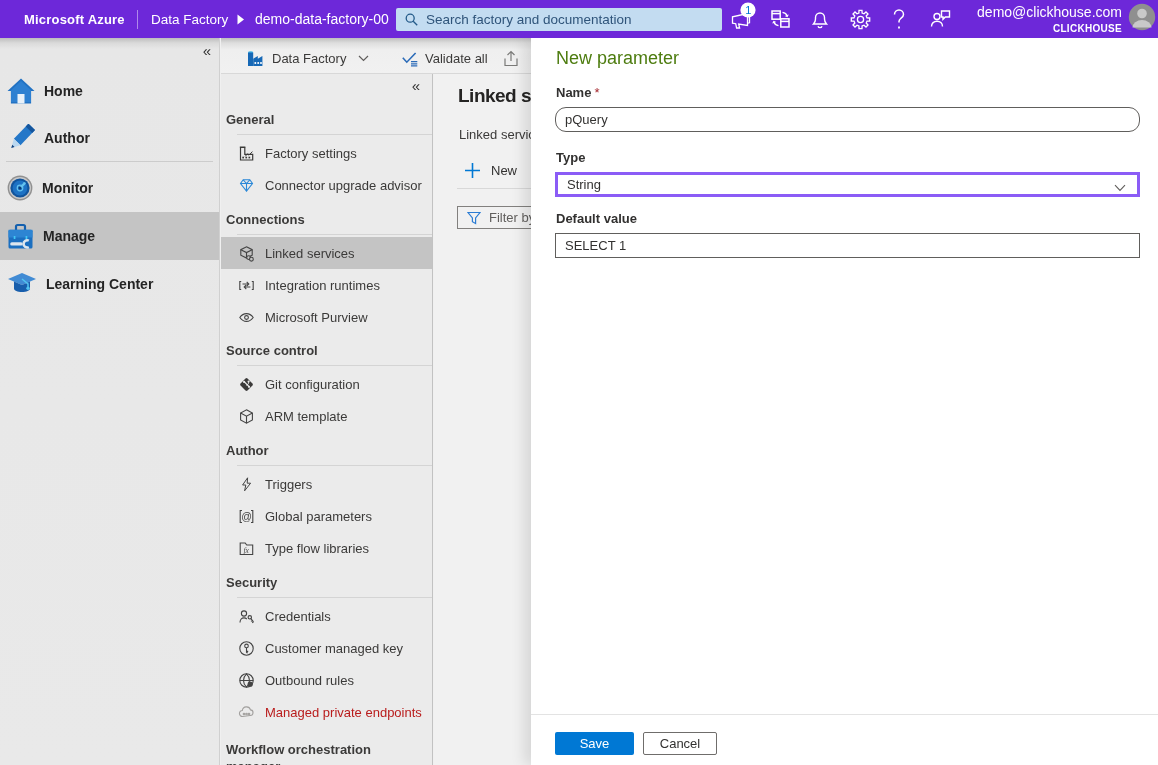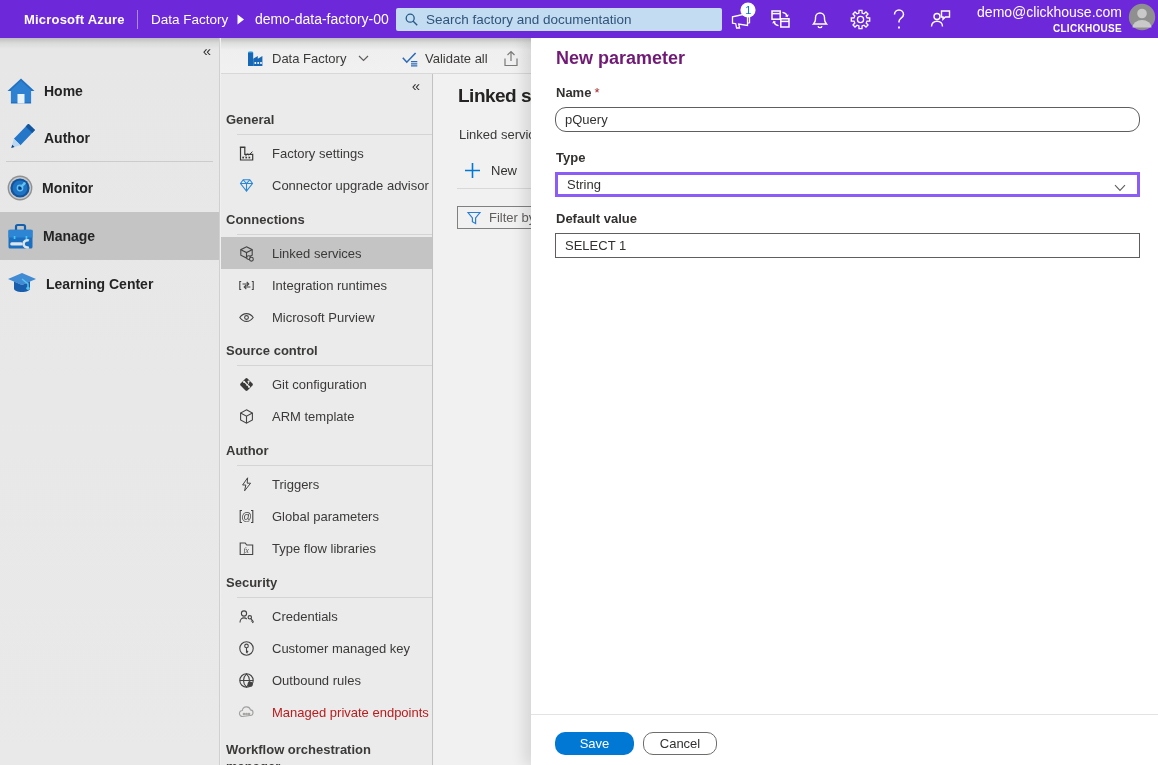--- a/index.html
+++ b/index.html
@@ -38,44 +38,44 @@
   .cb-txt { font-size:13px; color:#3b3a39; }
 
   
   .menu { position:absolute; left:221px; top:74px; width:212px; height:691px; background:#ebebeb; border-right:1px solid #c2c2c2; z-index:5; overflow:hidden; }
   .mn-collapse { height:30px; position:relative; }
   .mn-collapse span { position:absolute; right:12px; top:3px; font-size:15px; color:#333; }
   .mn-h { font-size:13px; font-weight:700; color:#3b3a39; padding-left:5px; height:16px; line-height:16px; margin-top:11px; }
   .mn-div { height:1px; background:#d4d4d4; margin:6px 0 2px 16px; }
   .mn-i { height:32px; display:flex; align-items:center; font-size:13px; color:#3b3a39; }
   .mn-i svg { margin-left:17px; flex:none; }
-  .mn-i span { margin-left:17px; white-space:nowrap; }
+  .mn-i span { margin-left:10px; white-space:nowrap; }
   .mn-i.sel { background:#c4c4c4; }
   .mn-i.dis { color:#b91c1c;align-items:center; }
 
   
   .content { position:absolute; left:434px; top:74px; width:724px; height:691px; background:#f1f1f1; z-index:3; }
   .ct-h1 { position:absolute; left:24px; top:11px; font-size:19px; font-weight:700; color:#252423; white-space:nowrap; letter-spacing:-.5px; }
   .ct-desc { position:absolute; left:25px; top:53px; font-size:13px; color:#3b3a39; white-space:nowrap; }
   .ct-new { position:absolute; left:30px; top:88px; display:flex; align-items:center; }
   .ct-new .nw { margin-left:10px; font-size:13px; color:#323130; }
   .ct-div { position:absolute; left:23px; top:114px; width:560px; height:1px; background:#d8d8d8; }
   .ct-filter { position:absolute; left:23px; top:132px; width:300px; height:23px; border:1px solid #82807e; display:flex; align-items:center; }
   .ct-filter span { margin-left:8px; font-size:13px; color:#605e5c; }
 
   
   .flyout { position:absolute; left:531px; top:38px; width:627px; height:727px; background:#fff; z-index:20; box-shadow:-6px 0 14px rgba(0,0,0,.12); }
-  .fl-h2 { position:absolute; left:25px; top:10px; font-size:18px; font-weight:700; color:#701a75; }
+  .fl-h2 { position:absolute; left:25px; top:10px; font-size:18px; font-weight:400; color:#4d7c0f; }
   .fl-label { position:absolute; left:25px; font-size:13px; font-weight:700; color:#323130; }
   .fl-label .req { color:#a4262c; font-weight:400; margin-left:3px; }
   .fl-input { position:absolute; left:24px; width:585px; height:25px; border:1px solid #605e5c; background:#fff; font-size:13px; color:#323130; display:flex; align-items:center; padding-left:9px; }
   .fl-select { position:absolute; left:24px; width:585px; height:25px; border:3px solid #8b5cf6; background:#fff; font-size:13px; color:#323130; display:flex; align-items:center; padding-left:9px; }
   .fl-select svg { position:absolute; right:11px; top:9px; }
   .fl-footer { position:absolute; left:0; bottom:0; width:627px; height:51px; border-top:1px solid #e3e3e3; }
-  .btn { position:absolute; top:17px; height:23px; font-size:13px; display:flex; align-items:center; justify-content:center; border-radius:10px; }
+  .btn { position:absolute; top:17px; height:23px; font-size:13px; display:flex; align-items:center; justify-content:center; border-radius:2px; }
   .btn-save { left:24px; width:79px; background:#0078d4; color:#fff; }
   .btn-cancel { left:112px; width:74px; background:#fff; border:1px solid #6f6d6b; color:#323130; }
 </style>
 </head>
 <body>
 
 <div class="topbar">
   <span class="tb-el tb-logo" style="left:24px;">Microsoft Azure</span>
   <span class="tb-sep"></span>
   <span class="tb-el tb-bc1" style="left:151px;">Data Factory</span>

